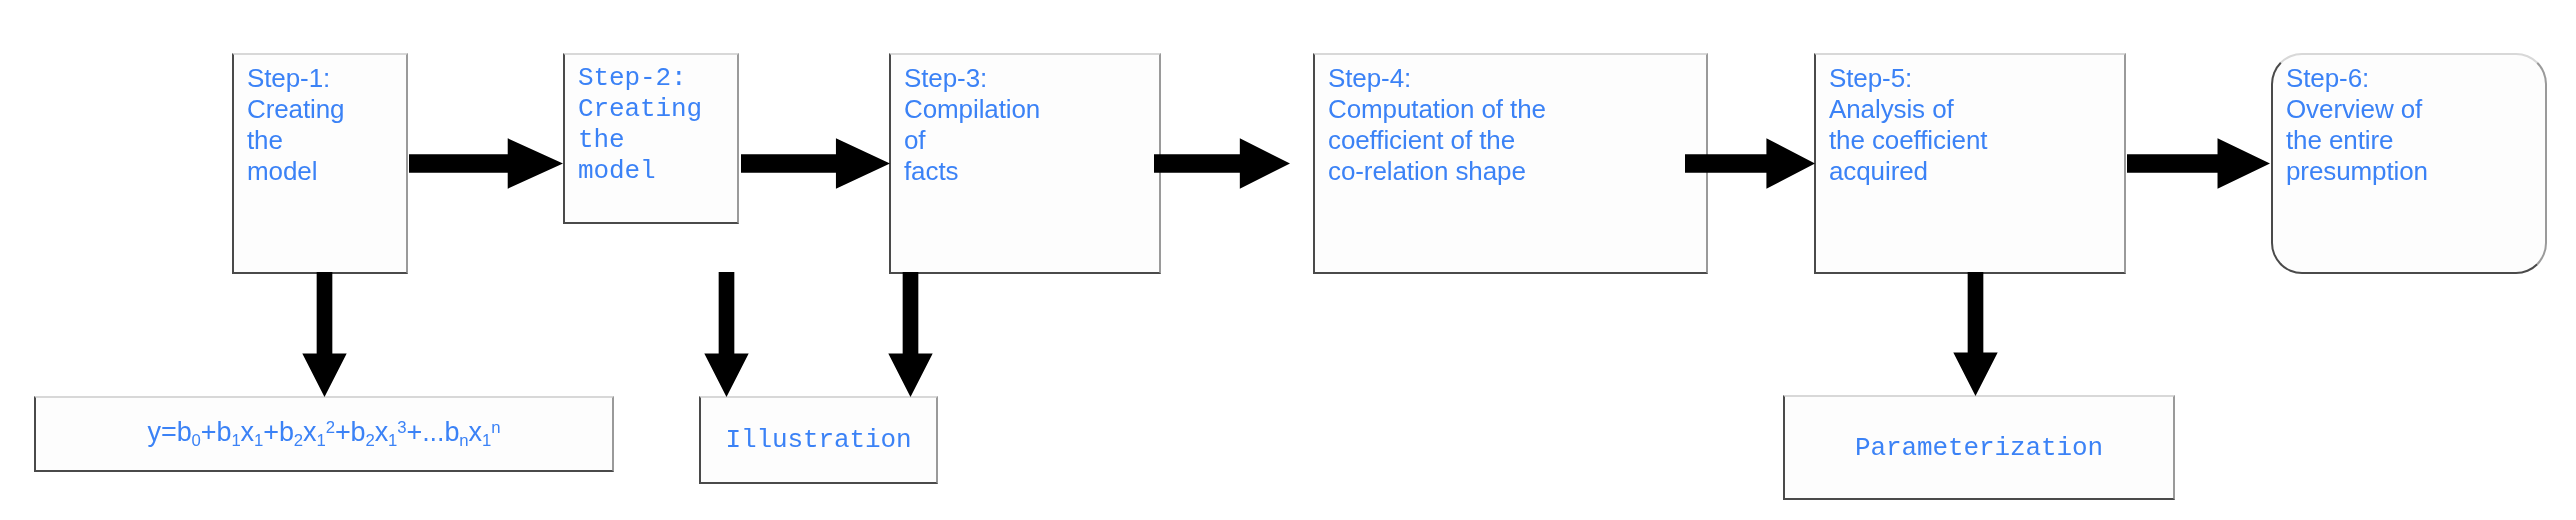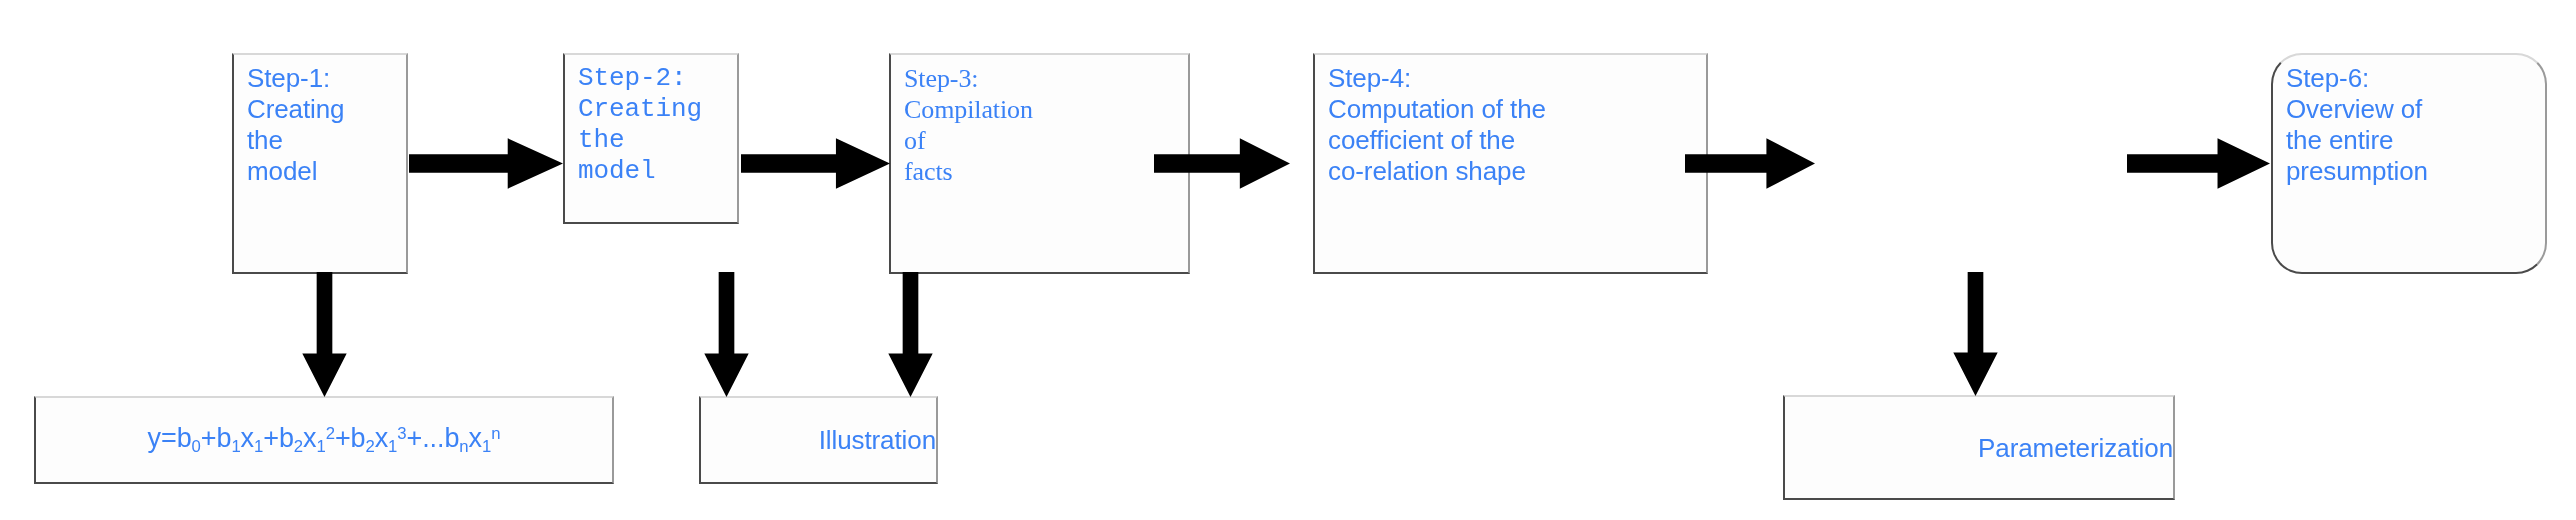--- a/index.html
+++ b/index.html
@@ -33,21 +33,22 @@
     line-height: 31px;
     letter-spacing: -0.1px;
     color: #3b82f6;
     white-space: pre-line;
   }
   .box.center .box-text {
     left: 0;
     right: 0;
     top: 50%;
     transform: translateY(-50%);
-    text-align: right;
+    text-align: center;
+    font-family: Liberation Mono, monospace;
   }
   .box.formula .box-text {
     left: 0;
     right: 0;
     top: 50%;
     transform: translateY(-50%);
     text-align: center;
     white-space: nowrap;
     font-size: 27px;
     line-height: 29px;
@@ -81,43 +82,49 @@
 model</div>
   </div>
 
   <div class="box" style="left:563px; top:53px; width:176px; height:171px;font-family:Liberation Mono, monospace;">
     <div class="box-text">Step-2:
 Creating
 the
 model</div>
   </div>
 
-  <div class="box" style="left:889px; top:53px; width:301px; height:221px;font-family:Liberation Serif, serif;">
+  <div class="box" style="left:889px; top:53px; width:272px; height:221px;">
     <div class="box-text">Step-3:
 Compilation
 of
 facts</div>
   </div>
 
   <div class="box" style="left:1289px; top:53px; width:395px; height:221px;margin-left:24px;">
     <div class="box-text">Step-4:
 Computation of the
 coefficient of the
 co-relation shape</div>
   </div>
 
+  <div class="box" style="left:1814px; top:53px; width:312px; height:221px;">
+    <div class="box-text">Step-5:
+Analysis of
+the coefficient
+acquired</div>
+  </div>
 
   <div class="box" style="left:2271px; top:53px; width:276px; height:221px;border-radius:31px;">
     <div class="box-text">Step-6:
 Overview of
 the entire
 presumption</div>
   </div>
 
-  <div class="box formula" style="left:34px; top:396px; width:580px; height:88px;">
+  <div class="box formula" style="left:34px; top:396px; width:580px; height:76px;">
     <div class="box-text">
       <span class="formula-eq">y=b<sub>0</sub>+b<sub>1</sub>x<sub>1</sub>+b<sub>2</sub>x<sub>1</sub><sup>2</sup>+b<sub>2</sub>x<sub>1</sub><sup>3</sup>+...b<sub>n</sub>x<sub>1</sub><sup>n</sup></span>
     </div>
   </div>
 
   <div class="box center" style="left:699px; top:396px; width:239px; height:88px;">
     <div class="box-text">Illustration</div>
   </div>
 
   <div class="box center" style="left:1783px; top:395px; width:392px; height:105px;">

